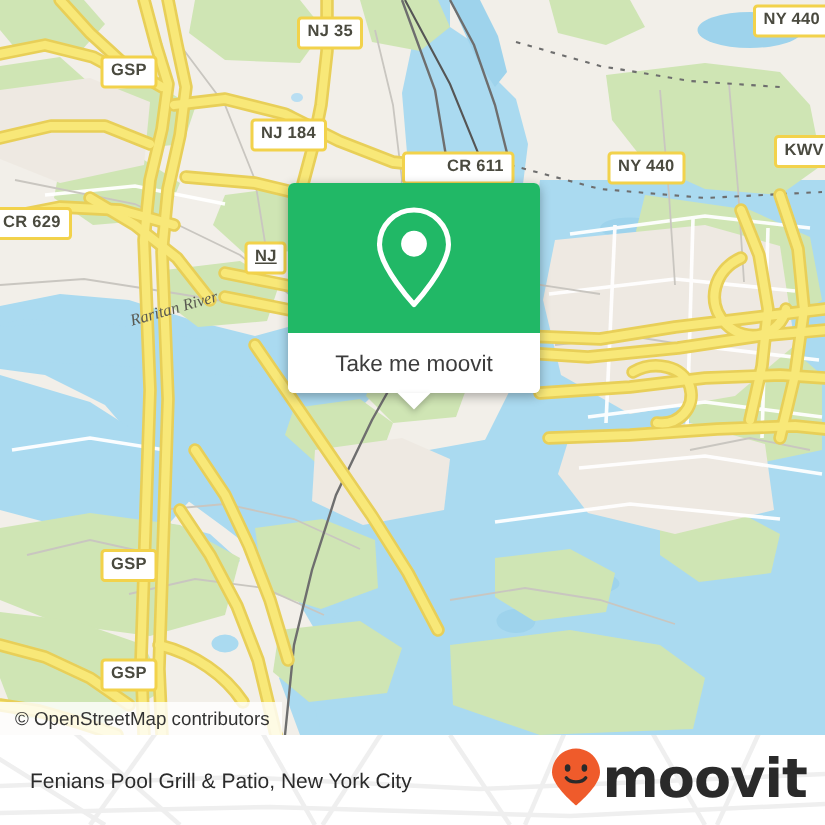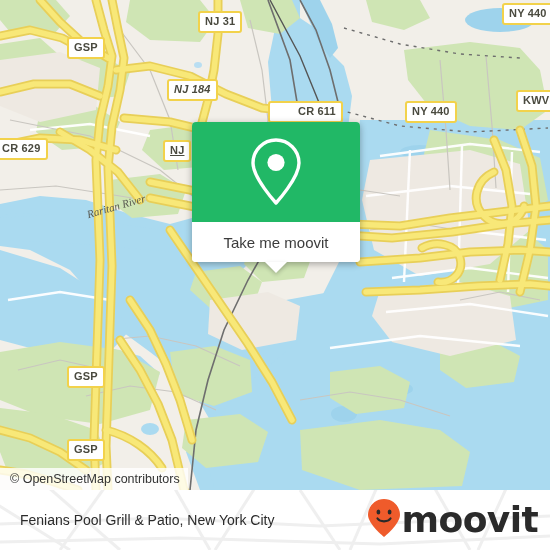--- a/index.html
+++ b/index.html
@@ -319,29 +319,29 @@
           <path d="M106,430 C130,436 150,450 162,468"></path>
           <path d="M170,230 L196,268 L222,306 L248,344 L272,382 L292,420"></path>
           <path d="M0,430 L30,438 L60,452 L86,470"></path>
           <path d="M0,470 L26,474 L54,482 L78,490"></path>
         </g>
       </g>
     </svg>
 
     <div class="place-label" style="left:86px; top:200px; transform:rotate(-16deg);">Raritan River</div>
 
-    <div class="shield" style="left:198px; top:11px;">NJ 31</div>
+    <div class="shield" style="left:198px; top:11px;">NJ 35</div>
     <div class="shield" style="left:502px; top:3px;">NY 440</div>
     <div class="shield" style="left:67px;  top:37px;">GSP</div>
-    <div class="shield" style="left:167px; top:79px;font-style:italic;">NJ 184</div>
+    <div class="shield" style="left:167px; top:79px;">NJ 184</div>
     <div class="shield" style="left:268px; top:101px;padding-left:28px;">CR 611</div>
     <div class="shield" style="left:405px; top:101px;">NY 440</div>
     <div class="shield" style="left:516px; top:90px;">KWVP</div>
     <div class="shield" style="left:-5px;  top:138px;">CR 629</div>
-    <div class="shield" style="left:163px; top:140px;text-decoration:underline;">NJ</div>
+    <div class="shield" style="left:163px; top:161px;text-decoration:underline;">NJ</div>
     <div class="shield" style="left:67px;  top:366px;">GSP</div>
     <div class="shield" style="left:67px;  top:439px;">GSP</div>
 
     <div class="popup">
       <div class="popup-head">
         <span>
           <svg width="58" height="72" viewBox="0 0 58 72" fill="none">
             <path d="M29 4 C16.3 4 6 14.3 6 27 C6 42 29 67 29 67 C29 67 52 42 52 27 C52 14.3 41.7 4 29 4 Z" stroke="#ffffff" stroke-width="3.4" fill="none" stroke-linejoin="round"></path>
             <circle cx="29" cy="26.5" r="8.6" fill="#ffffff"></circle>
           </svg>

